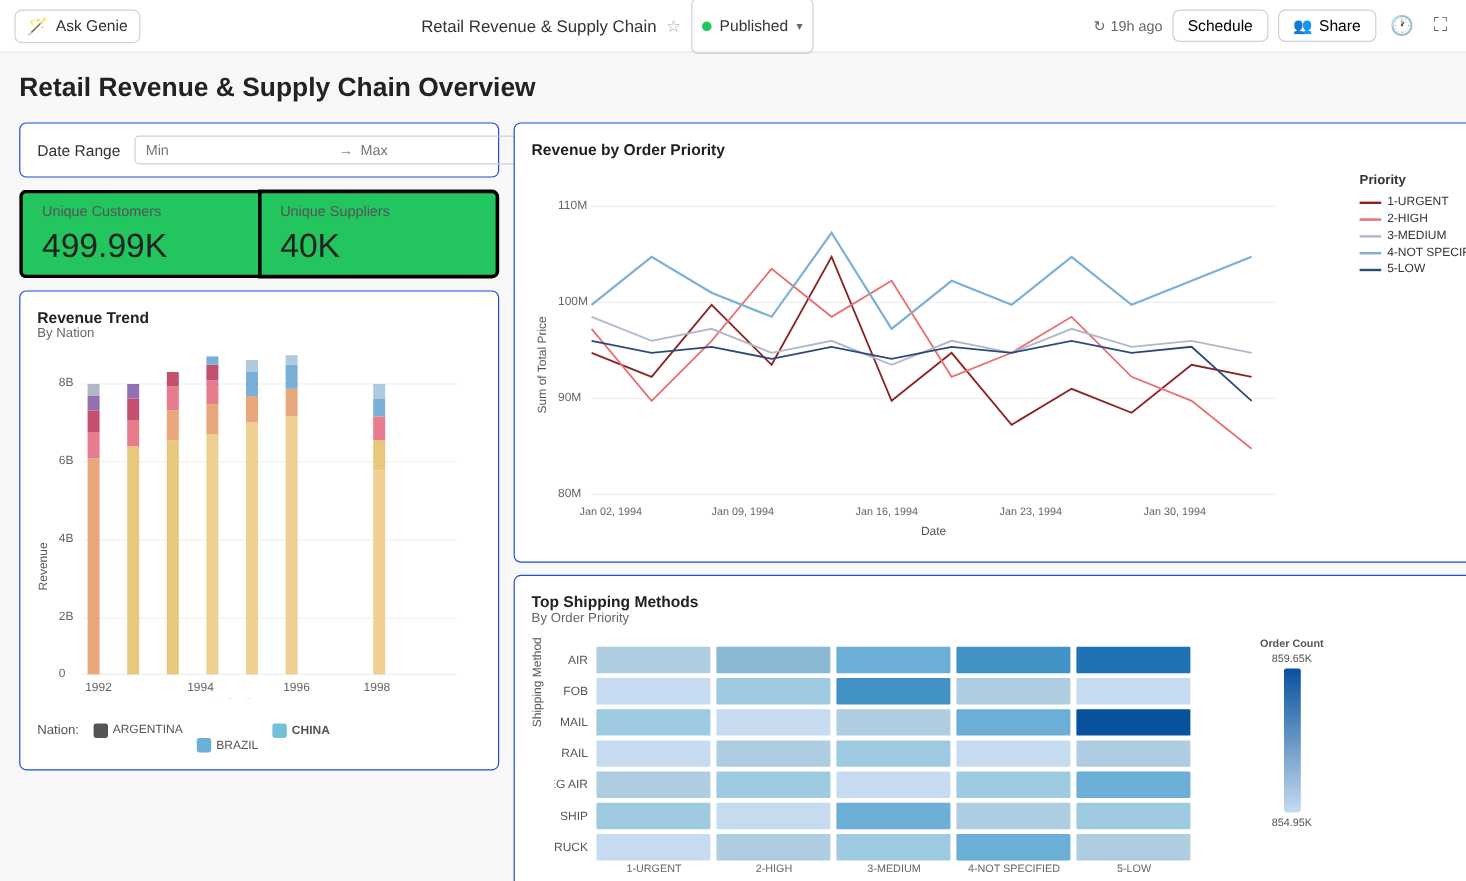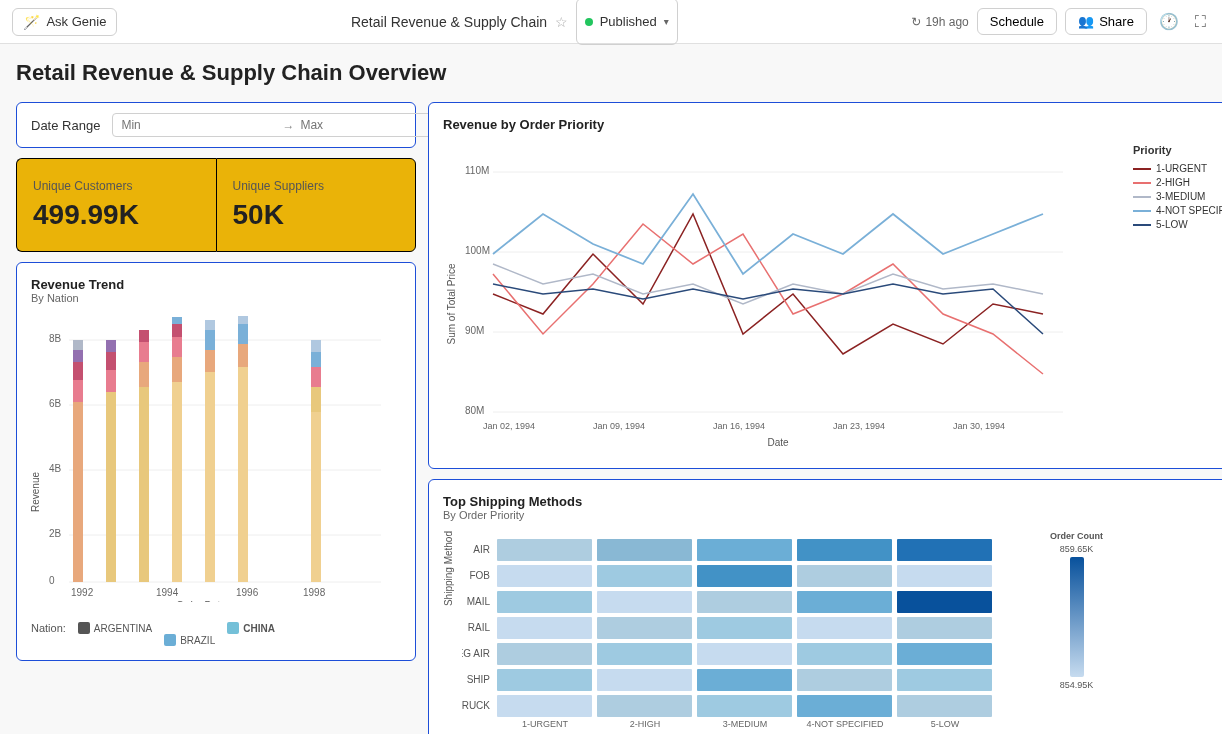--- a/index.html
+++ b/index.html
@@ -45,25 +45,25 @@
     
     .date-range-card { display: flex; align-items: center; gap: 12px; padding: 10px 14px; }
     .date-range-label { font-size: 13px; font-weight: 500; color: #333; white-space: nowrap; }
     .date-range-inputs { display: flex; align-items: center; gap: 6px; flex: 1; border: 1px solid #d0d0d0; border-radius: 4px; padding: 4px 8px; }
     .date-input { font-size: 12px; color: #aaa; border: none; outline: none; background: none; }
     .date-arrow { color: #888; font-size: 12px; }
     .calendar-icon { color: #666; cursor: pointer; font-size: 14px; }
 
     
     .kpi-row { display: flex; gap: 0; }
-    .kpi-card { flex: 1; padding: 20px 16px; border: 1px solid #000000; border-radius: 0; background: #eab308; }
+    .kpi-card { flex: 1; padding: 8px 16px; border: 3px solid #000000; border-radius: 0; background: #22c55e; }
     .kpi-card:first-child { border-radius: 6px 0 0 6px; border-right: none; }
     .kpi-card:last-child { border-radius: 0 6px 6px 0; }
     .kpi-label { font-size: 12px; color: #555; margin-bottom: 6px; }
-    .kpi-value { font-size: 28px; font-weight: 700; color: #222; }
+    .kpi-value { font-size: 28px; font-weight: 400; color: #222; }
 
     
     .chart-card { padding: 14px; }
     .chart-title { font-size: 13px; font-weight: 600; color: #222; }
     .chart-subtitle { font-size: 11px; color: #666; margin-bottom: 8px; }
 
     
     .line-chart-card { padding: 14px; }
     .line-title { font-size: 13px; font-weight: 600; color: #222; margin-bottom: 2px; }
 
@@ -136,21 +136,21 @@
         <span class="calendar-icon">📅</span>
       </div>
 
       <div class="kpi-row">
         <div class="kpi-card">
           <div class="kpi-label">Unique Customers</div>
           <div class="kpi-value">499.99K</div>
         </div>
         <div class="kpi-card">
           <div class="kpi-label">Unique Suppliers</div>
-          <div class="kpi-value">50K</div>
+          <div class="kpi-value">40K</div>
         </div>
       </div>
 
       <div class="card chart-card">
         <div class="chart-title">Revenue Trend</div>
         <div class="chart-subtitle">By Nation</div>
         <svg width="360" height="290" viewBox="0 0 360 290">
 
           <text x="18" y="30" class="chart-axis-label" fill="#666" font-size="10">8B</text>
           <text x="18" y="95" class="chart-axis-label" fill="#666" font-size="10">6B</text>
@@ -208,21 +208,21 @@
           <text x="125" y="284" font-size="10" fill="#666">1994</text>
           <text x="205" y="284" font-size="10" fill="#666">1996</text>
           <text x="272" y="284" font-size="10" fill="#666">1998</text>
 
           <text x="170" y="297" font-size="10" fill="#555" text-anchor="middle">Order Date</text>
         </svg>
 
         
         <div class="bottom-legend">
           <span style="font-size:11px;color:#555;">Nation:</span>
-          <span style="display:flex;align-items:center;gap:4px;">
+          <span style="display:flex;align-items:flex-start;gap:4px;">
             <span class="legend-sq" style="background:#555;"></span>
             <span style="font-size:10px;">ARGENTINA</span>
           </span>
           <span style="display:flex;align-items:center;gap:4px;margin-top:24px;">
             <span class="legend-sq" style="background:#6baed6;"></span>
             <span style="font-size:10px;">BRAZIL</span>
           </span>
           <span style="display:flex;align-items:center;gap:4px;">
             <span class="legend-sq" style="background:#74c0d8;"></span>
             <span style="font-size:10px;font-weight:bold;">CHINA</span>

